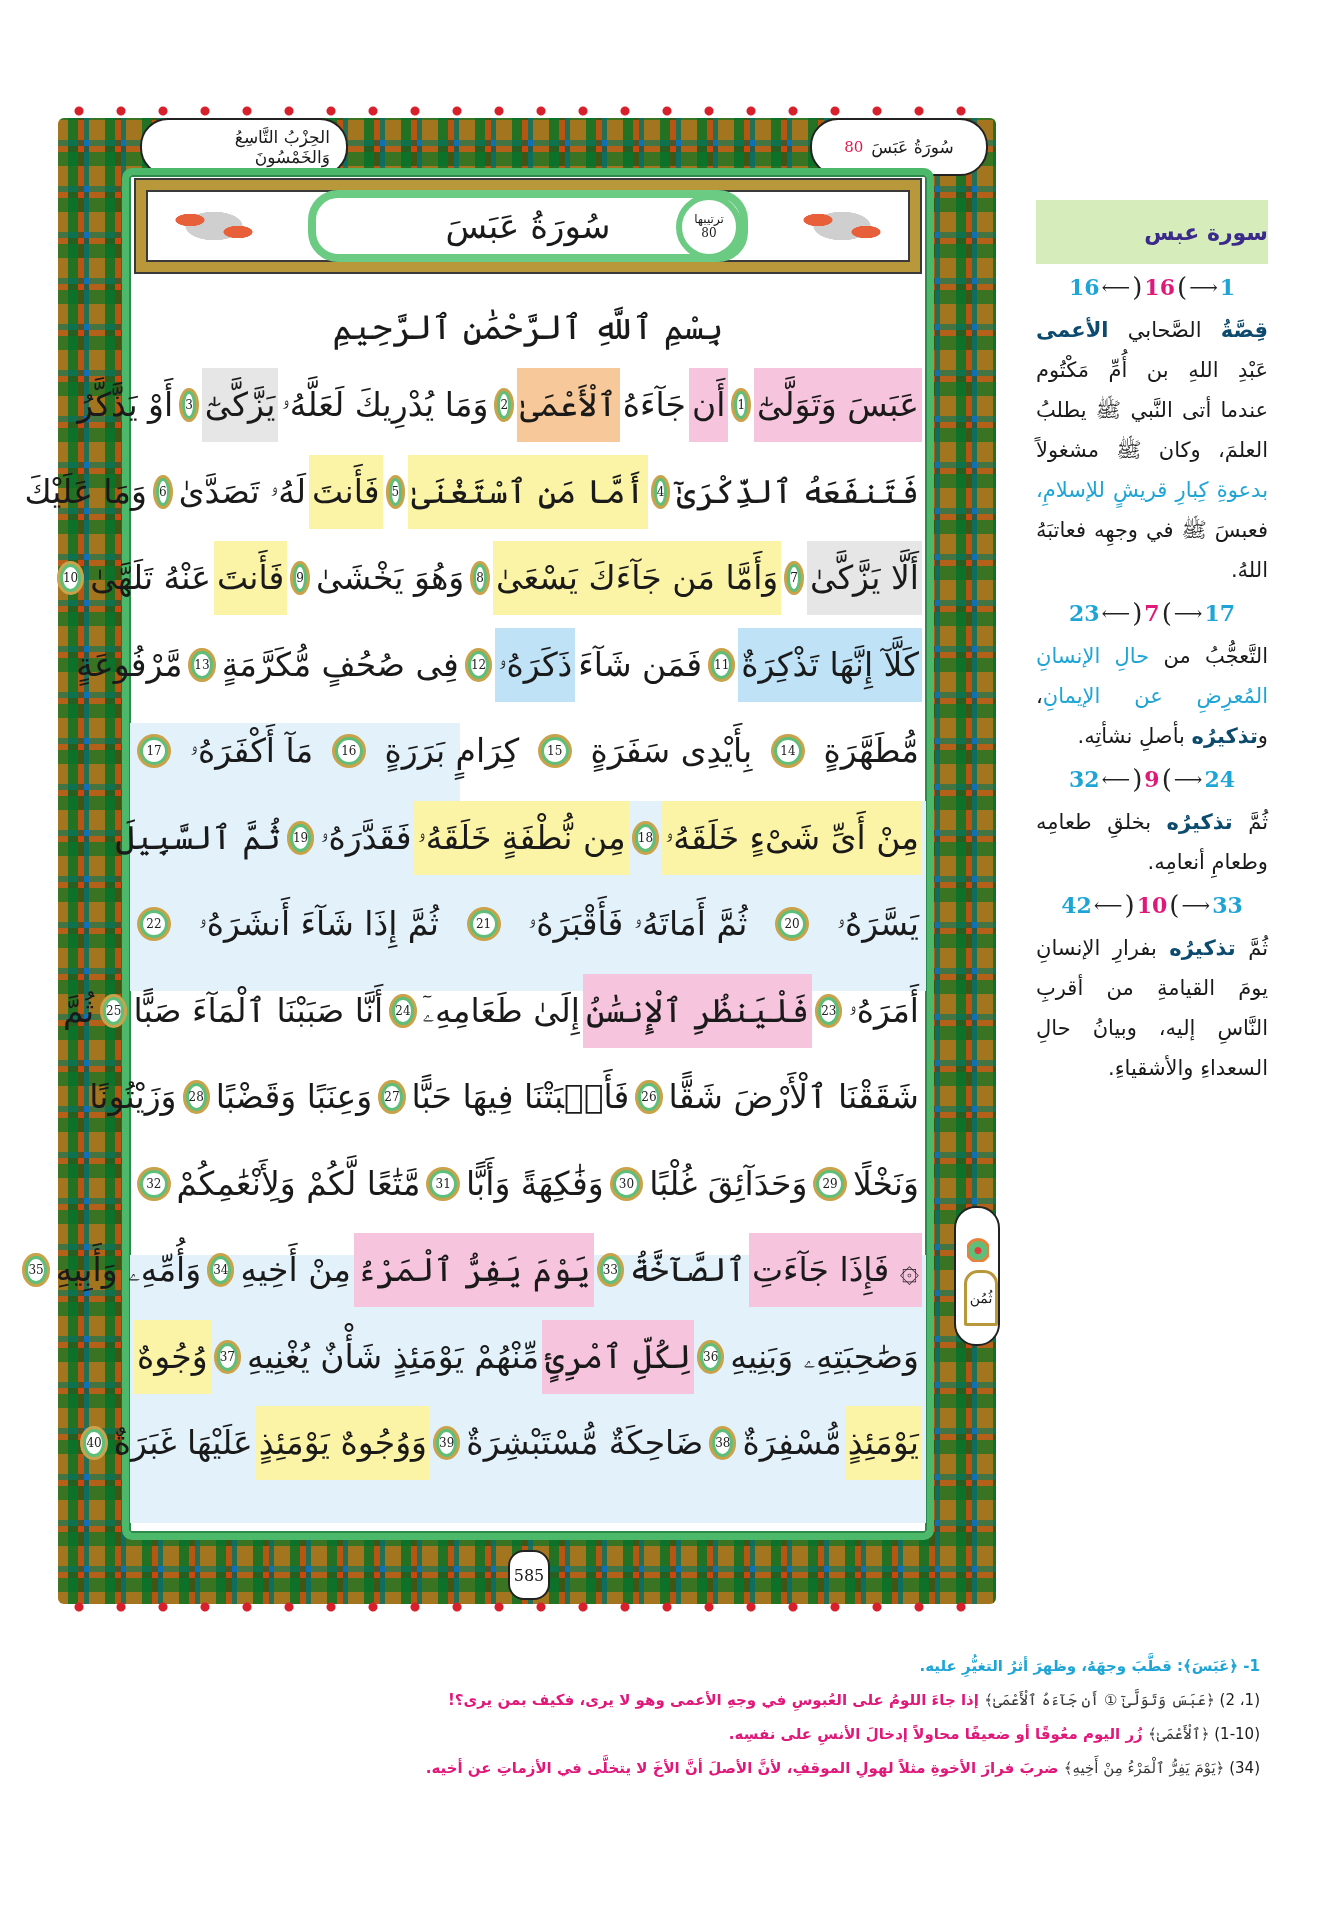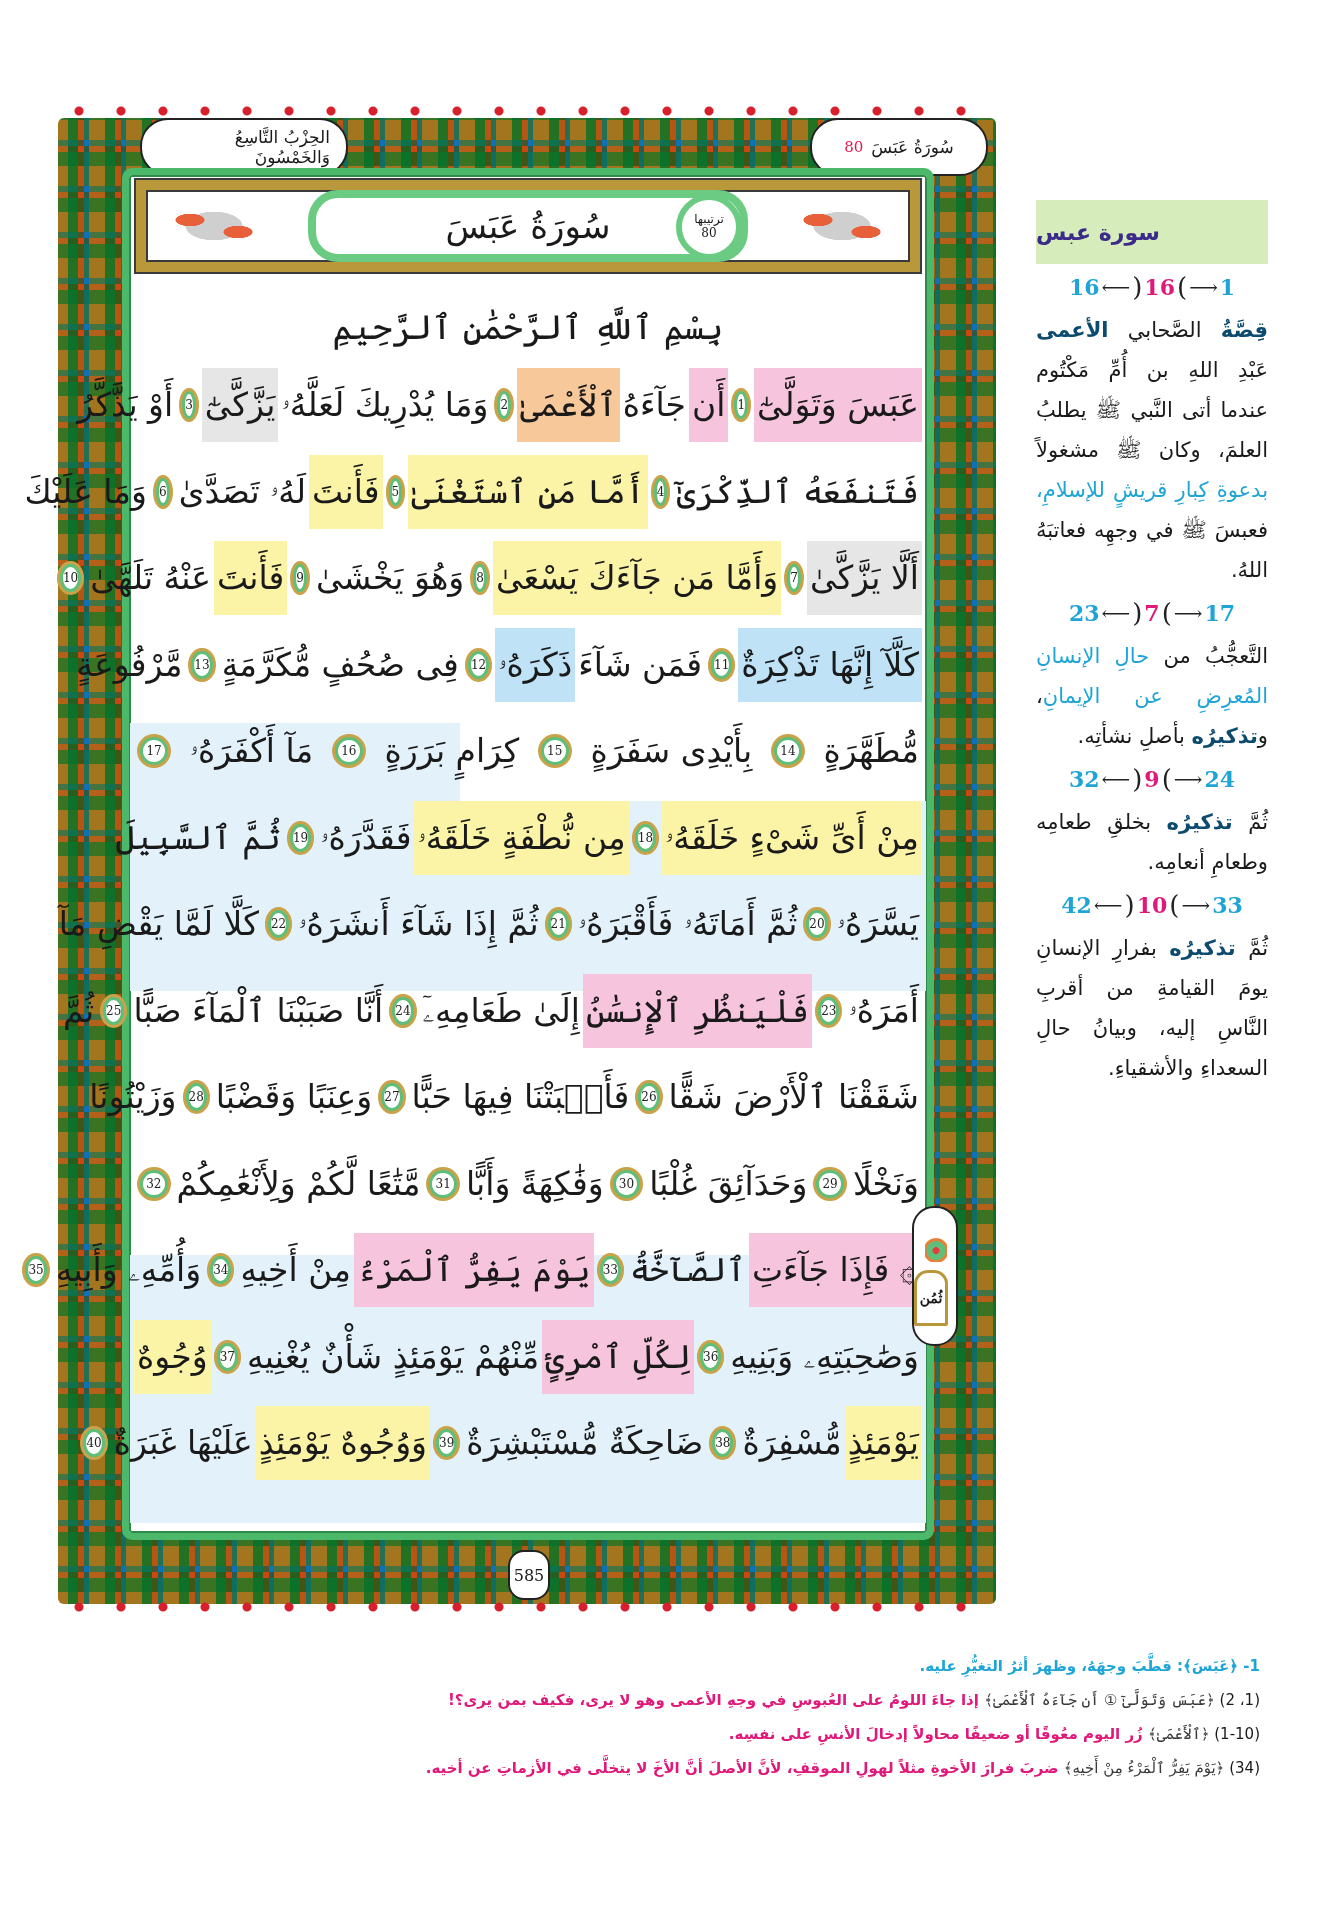--- a/index.html
+++ b/index.html
@@ -98,23 +98,23 @@
   .ayah-mark {
     display: inline-flex; align-items: center; justify-content: center;
     width: 28px; height: 28px; border-radius: 50%; background: #fff;
     border: 3px solid #5fbf7a; box-shadow: 0 0 0 3px #c9a24a;
     font-family: "DejaVu Serif", serif; font-size: 12px; color: #222; margin: 0 6px;
     direction: ltr; vertical-align: middle;
   }
 
   
   .thumn {
-    position: absolute; left: 912px; top: 1206px; width: 46px; height: 140px;
+    position: absolute; left: 954px; top: 1206px; width: 46px; height: 140px;
     border: 2px solid #222; border-radius: 22px; background: #fff;
-    display: flex; align-items: flex-end; justify-content: flex-start; padding-bottom: 18px; font-weight: bold;
+    display: flex; align-items: flex-end; justify-content: flex-end; padding-bottom: 18px;
   }
   .thumn-box {
     width: 34px; height: 56px; border: 3px solid #b9973b; border-radius: 14px 14px 2px 2px;
     display: flex; align-items: center; justify-content: center;
     font-family: "DejaVu Serif", serif; font-size: 14px;
   }
   .thumn-top {
     position: absolute; top: 16px; left: 11px; width: 22px; height: 38px;
     background: radial-gradient(circle at 50% 70%, #e23c3c 0 3px, #5fbf7a 4px 9px, #e8803a 10px 12px, transparent 13px);
   }
@@ -127,21 +127,21 @@
     font-family: "DejaVu Serif", serif; font-size: 16px;
   }
 
   
   .sidebar {
     position: absolute; left: 1036px; top: 200px; width: 232px; direction: rtl;
     font-family: "DejaVu Sans", sans-serif;
   }
   .sb-title {
     height: 64px; background: #d6edbb; color: #3c2a8a;
-    display: flex; align-items: center; justify-content: flex-end;
+    display: flex; align-items: center; justify-content: flex-start;
     font-size: 22px; font-weight: bold;
   }
   .sb-range {
     direction: ltr; display: flex; align-items: center; justify-content: center;
     font-family: "DejaVu Serif", serif; font-weight: bold; font-size: 22px; height: 46px; gap: 2px;
   }
   .sb-range .edge { color: #1ea5d6; }
   .sb-range .count { color: #e0187a; }
   .sb-range .arrow { color: #222; font-weight: normal; font-size: 20px; }
   .sb-range .paren { color: #222; font-weight: normal; font-size: 26px; }
@@ -262,21 +262,20 @@
         <span class="ayah-mark">19</span>
         <span class="seg">ثُمَّ ٱلسَّبِيلَ</span>
       </div>
       <div class="quran-line" style="top: 599px;">
         <span class="seg">يَسَّرَهُۥ</span>
         <span class="ayah-mark">20</span>
         <span class="seg">ثُمَّ أَمَاتَهُۥ فَأَقْبَرَهُۥ</span>
         <span class="ayah-mark">21</span>
         <span class="seg">ثُمَّ إِذَا شَآءَ أَنشَرَهُۥ</span>
         <span class="ayah-mark">22</span>
-        <span class="seg">كَلَّا لَمَّا يَقْضِ مَآ</span>
       </div>
       <div class="quran-line" style="top: 685.5px;">
         <span class="seg">أَمَرَهُۥ</span>
         <span class="ayah-mark">23</span>
         <span class="seg hl-pink">فَلْيَنظُرِ ٱلْإِنسَٰنُ</span>
         <span class="seg">إِلَىٰ طَعَامِهِۦٓ</span>
         <span class="ayah-mark">24</span>
         <span class="seg">أَنَّا صَبَبْنَا ٱلْمَآءَ صَبًّا</span>
         <span class="ayah-mark">25</span>
         <span class="seg">ثُمَّ</span>

